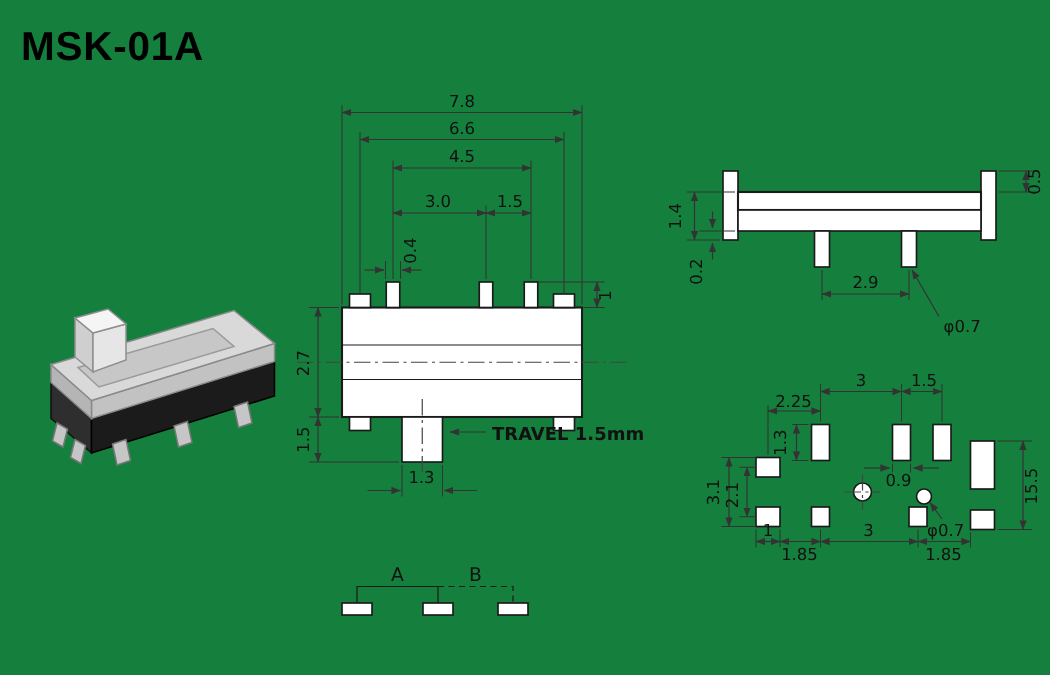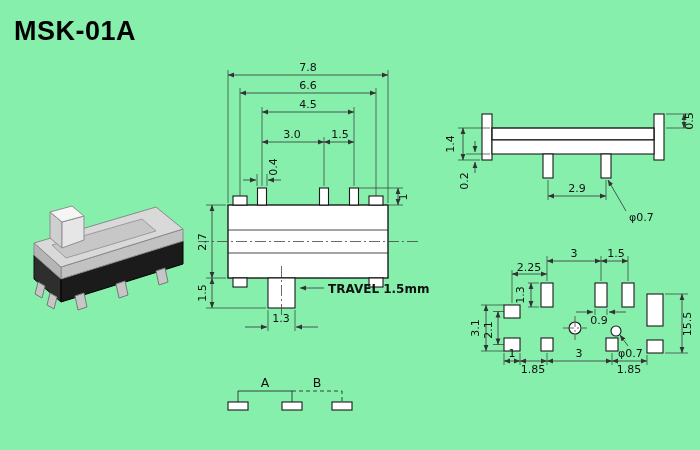--- a/index.html
+++ b/index.html
@@ -1,17 +1,17 @@
 <!DOCTYPE html>
 <html><head>
 <meta charset="utf-8">
 <style>
   html,body{margin:0;padding:0;background:#fff;}
   body{width:700px;height:450px;overflow:hidden;font-family:"DejaVu Sans",sans-serif;}
-  .stage{position:relative;width:700px;height:450px;background:#86efac;}
+  .stage{position:relative;width:700px;height:450px;background:#15803d;}
   h1.title{position:absolute;left:14px;top:16px;margin:0;font-size:27px;font-weight:bold;
            color:#000;font-family:"Liberation Sans",sans-serif;letter-spacing:.5px;}
   svg.drawing{position:absolute;left:0;top:0;}
   .ext{stroke:#333;stroke-width:.7;fill:none;}
   .dim{stroke:#333;stroke-width:.8;fill:none;}
   .part{fill:#fff;stroke:#1a1a1a;stroke-width:1.4;}
   .part-thin{fill:#fff;stroke:#1a1a1a;stroke-width:1.1;}
   .inner{stroke:#1a1a1a;stroke-width:.8;fill:none;}
   .cl{stroke:#444;stroke-width:.8;stroke-dasharray:11 3 2 3;fill:none;}
   text{font-size:11px;fill:#111;}

